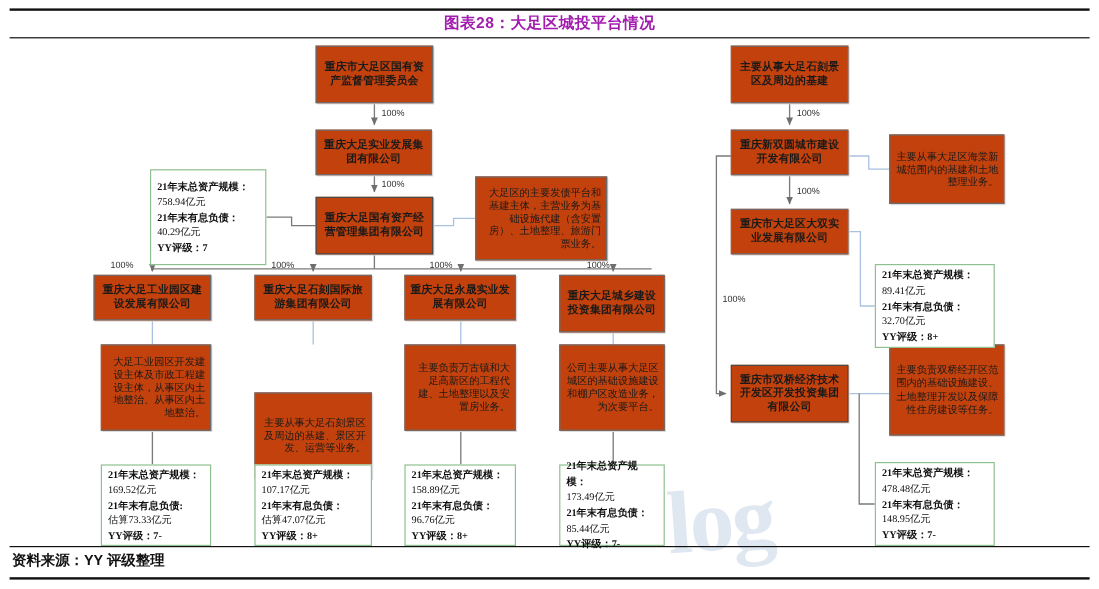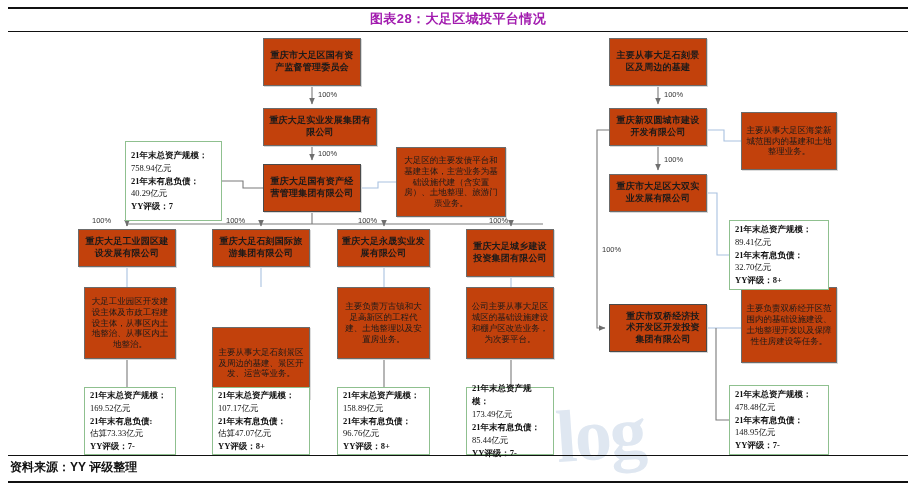--- a/index.html
+++ b/index.html
@@ -54,21 +54,21 @@
     box-shadow:1px 1px 0 0 #d8d8d8;
     font-size:9px;font-weight:bold;letter-spacing:.2px;
   }
   .n-entity.strong{border-width:1.8px;border-color:#4a4a4a;}
   .n-desc{
     border:1.2px solid #6b6b6b;
     box-shadow:1px 1px 0 0 #dcdcdc;
     font-size:8.5px;text-align:left;justify-content:flex-start;
     line-height:1.45;
   }
-  .n-desc .txt{text-align:center;padding:0 4px;}
+  .n-desc .txt{text-align:right;padding:0 4px;}
   .n-metric{
     border:1.4px solid #8fc08f;background:#fff;
     text-align:left;justify-content:flex-start;align-items:center;
     font-size:8.5px;color:#111;
   }
   .n-metric .txt{text-align:left;padding:0 5px;line-height:1.52;}
   .n-metric b{font-weight:bold;}
   .pct{
     position:absolute;font-size:7.5px;color:#333;
     font-family:"Liberation Sans","DejaVu Sans",sans-serif;
@@ -147,21 +147,21 @@
         <path d="M707,294 L741,294" stroke="#a9c2e0"></path>
 
         <path d="M716,294 L716,386 L729,386"></path>
       </g>
     </svg>
 
     <div id="nodes">
         <div class="node n-entity" style="left: 263px; top: 4px; width: 98px; height: 48px;">
           <span class="txt">重庆市大足区国有资产监督管理委员会</span>
         </div>
-        <div class="node n-entity" style="left: 263px; top: 74px; width: 114px; height: 38px;">
+        <div class="node n-entity" style="left: 263px; top: 74px; width: 97px; height: 38px;">
           <span class="txt">重庆大足实业发展集团有限公司</span>
         </div>
         <div class="node n-entity strong" style="left: 263px; top: 130px; width: 98px; height: 48px;">
           <span class="txt">重庆大足国有资产经营管理集团有限公司</span>
         </div>
         <div class="node n-entity" style="left: 78px; top: 195px; width: 98px; height: 38px;">
           <span class="txt">重庆大足工业园区建设发展有限公司</span>
         </div>
         <div class="node n-entity" style="left: 212px; top: 195px; width: 98px; height: 38px;">
           <span class="txt">重庆大足石刻国际旅游集团有限公司</span>
@@ -174,21 +174,21 @@
         </div>
         <div class="node n-entity" style="left: 609px; top: 4px; width: 98px; height: 48px;">
           <span class="txt">主要从事大足石刻景区及周边的基建</span>
         </div>
         <div class="node n-entity" style="left: 609px; top: 74px; width: 98px; height: 38px;">
           <span class="txt">重庆新双圆城市建设开发有限公司</span>
         </div>
         <div class="node n-entity" style="left: 609px; top: 140px; width: 98px; height: 38px;">
           <span class="txt">重庆市大足区大双实业发展有限公司</span>
         </div>
-        <div class="node n-entity strong" style="left: 609px; top: 270px; width: 98px; height: 48px; padding-left: 10px;">
+        <div class="node n-entity strong" style="left: 609px; top: 270px; width: 98px; height: 48px;">
           <span class="txt">重庆市双桥经济技术开发区开发投资集团有限公司</span>
         </div>
         <div class="node n-desc" style="left: 396px; top: 113px; width: 110px; height: 70px;">
           <span class="txt">大足区的主要发债平台和基建主体，主营业务为基础设施代建（含安置房）、土地整理、旅游门票业务。</span>
         </div>
         <div class="node n-desc" style="left: 84px; top: 253px; width: 92px; height: 72px;">
           <span class="txt">大足工业园区开发建设主体及市政工程建设主体，从事区内土地整治、从事区内土地整治。</span>
         </div>
         <div class="node n-desc" style="left: 212px; top: 253px; width: 98px; height: 72px; margin-top: 40px;">
           <span class="txt">主要从事大足石刻景区及周边的基建、景区开发、运营等业务。</span>

